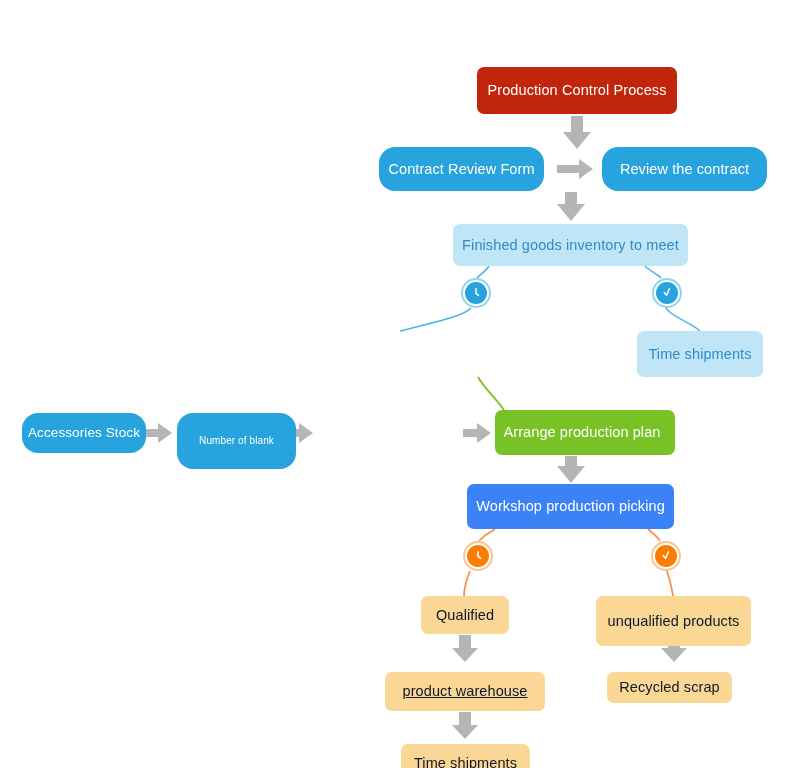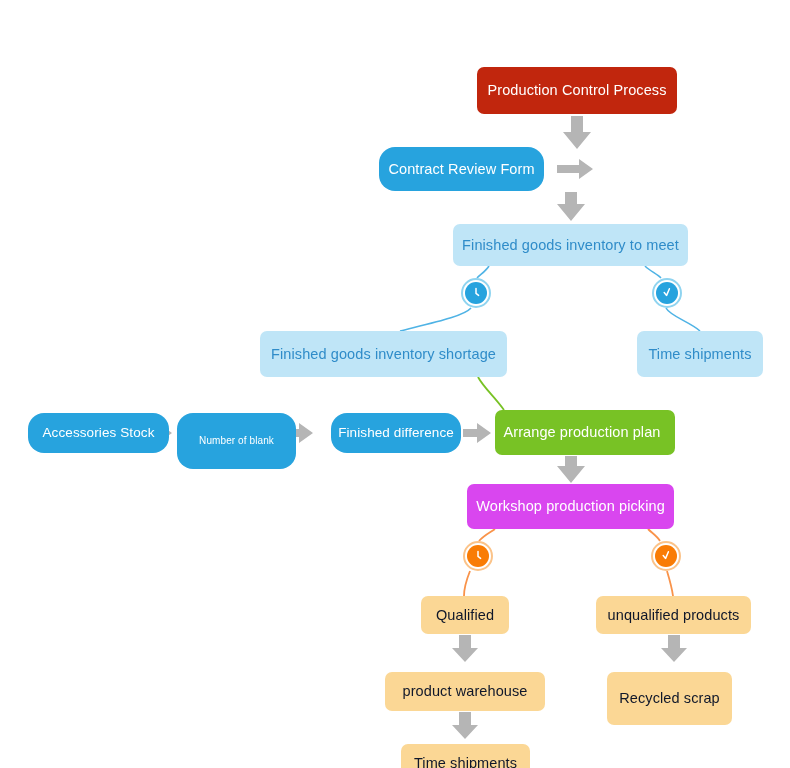--- a/index.html
+++ b/index.html
@@ -27,21 +27,21 @@
     line-height:1.15;
     letter-spacing:.1px;
     white-space:nowrap;
     padding:0 14px;
     z-index:4;
   }
   .n-red   {background:#C1260D;color:#ffffff;}
   .n-blue  {background:#27A3DE;color:#ffffff;border-radius:16px;}
   .n-lblue {background:#BFE5F7;color:#2F8CC9;}
   .n-green {background:#78C225;color:#ffffff;}
-  .n-orange{background:#d946ef;color:#ffffff;}
+  .n-orange{background:#3b82f6;color:#ffffff;}
   .n-lorange{background:#FBD795;color:#0f172a;}
 
   .svg-layer{
     position:absolute;
     left:0;top:0;
     width:790px;height:768px;
     z-index:2;
     pointer-events:none;
   }
   .badge{
@@ -136,44 +136,43 @@
     </g>
     <g>
       <path d="M459 668 h12 v13 h7 l-13 14 l-13 -14 h7 v-13 z" fill="#B5B5B5"></path>
     </g>
   </svg>
 
   <div class="node n-red" style="left:477px;top:23px;width:200px;height:47px;">Production Control Process</div>
 
   <div class="node n-blue" style="left:379px;top:103px;width:165px;height:44px;">Contract Review Form</div>
 
+  <div class="node n-blue" style="left:602px;top:103px;width:165px;height:44px;">Review the contract</div>
 
   <div class="node n-lblue" style="left:453px;top:180px;width:235px;height:42px;">Finished goods inventory to meet</div>
 
-  <div class="node n-lblue" style="left:260px;top:287px;width:247px;height:46px;">Finished goods inventory shortage</div>
 
   <div class="node n-lblue" style="left:637px;top:287px;width:126px;height:46px;">Time shipments</div>
 
   <div class="node n-green" style="left:495px;top:366px;width:180px;height:45px;padding-left:8px;">Arrange production plan</div>
 
-  <div class="node n-blue" style="left:331px;top:369px;width:130px;height:40px;font-size:13.5px;">Finished difference</div>
 
   <div class="node n-blue" style="left:177px;top:369px;width:119px;height:56px;font-size:10px;">Number of blank</div>
 
-  <div class="node n-blue" style="left:28px;top:369px;width:141px;height:40px;font-size:13.5px;">Accessories Stock</div>
+  <div class="node n-blue" style="left:22px;top:369px;width:124px;height:40px;font-size:13.5px;">Accessories Stock</div>
 
   <div class="node n-orange" style="left:467px;top:440px;width:207px;height:45px;">Workshop production picking</div>
 
   <div class="node n-lorange" style="left:421px;top:552px;width:88px;height:38px;">Qualified</div>
 
-  <div class="node n-lorange" style="left:596px;top:552px;width:155px;height:38px;">unqualified products</div>
-
-  <div class="node n-lorange" style="left:385px;top:628px;width:160px;height:39px;">product warehouse</div>
-
-  <div class="node n-lorange" style="left:607px;top:628px;width:125px;height:53px;">Recycled scrap</div>
+  <div class="node n-lorange" style="left:596px;top:552px;width:155px;height:50px;">unqualified products</div>
+
+  <div class="node n-lorange" style="left:385px;top:628px;width:160px;height:39px;text-decoration:underline;">product warehouse</div>
+
+  <div class="node n-lorange" style="left:607px;top:628px;width:125px;height:31px;">Recycled scrap</div>
 
   <div class="node n-lorange" style="left:401px;top:700px;width:129px;height:39px;">Time shipments</div>
 
   <div class="badge blue" style="left:461px;top:234px;">
     <span class="ring"></span>
     <span class="disc">
       <svg width="14" height="14" viewBox="0 0 14 14">
         <path d="M7 2.6 V7.4 L9.6 9.4" stroke="#ffffff" stroke-width="1.5" stroke-linecap="round" stroke-linejoin="round" fill="none"></path>
       </svg>
     </span>

